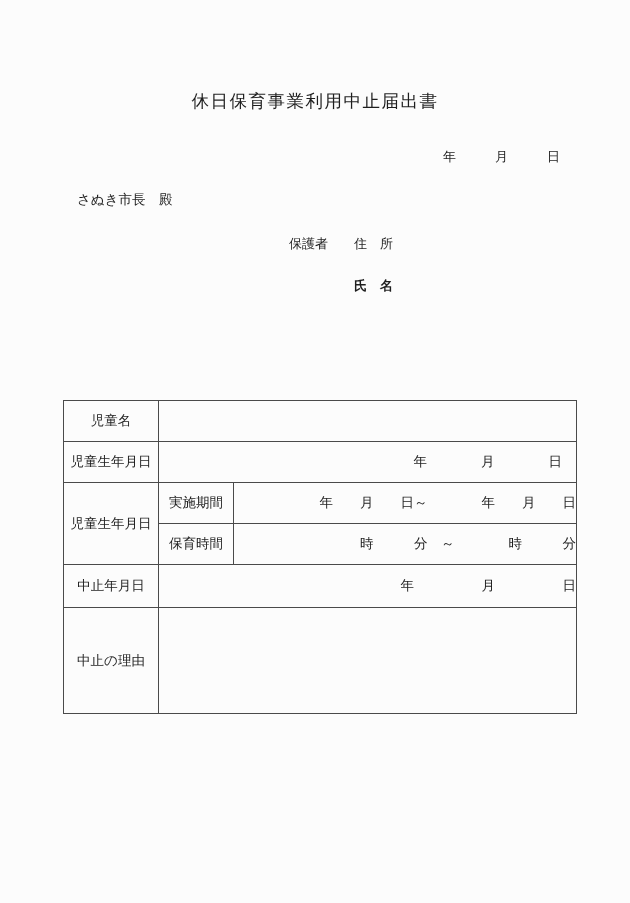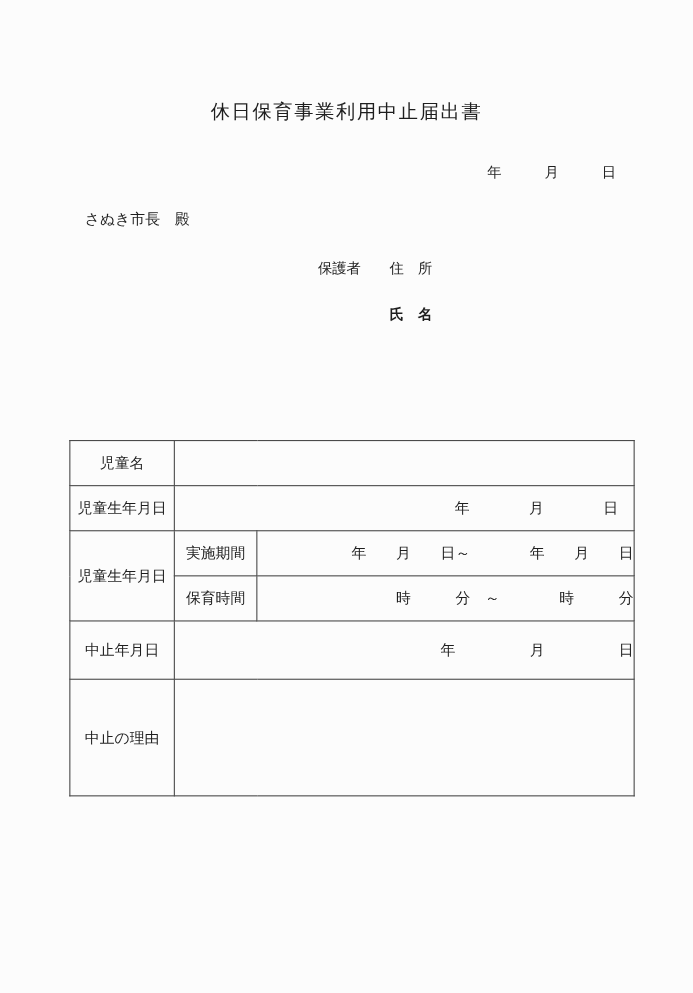--- a/index.html
+++ b/index.html
@@ -72,21 +72,21 @@
     border: 1px solid var(--border-color);
     vertical-align: middle;
     overflow: hidden;
     white-space: nowrap;
   }
   .form-table td.lbl { text-align: center; margin-top: 24px; }
   .form-table td.val-left { text-align: left; }
   .form-table td.val-right { text-align: right; padding-right: 14px; }
   .form-table td.val-center { text-align: right; }
   tr.r-std   { height: 41px; }
-  tr.r-mid   { height: 53px; }
+  tr.r-mid   { height: 43px; }
   tr.r-tall  { height: 106px; }
 </style>
 </head>
 <body>
 
 <div class="page">
 
 
   <h1 class="title">休日保育事業利用中止届出書</h1>
 

